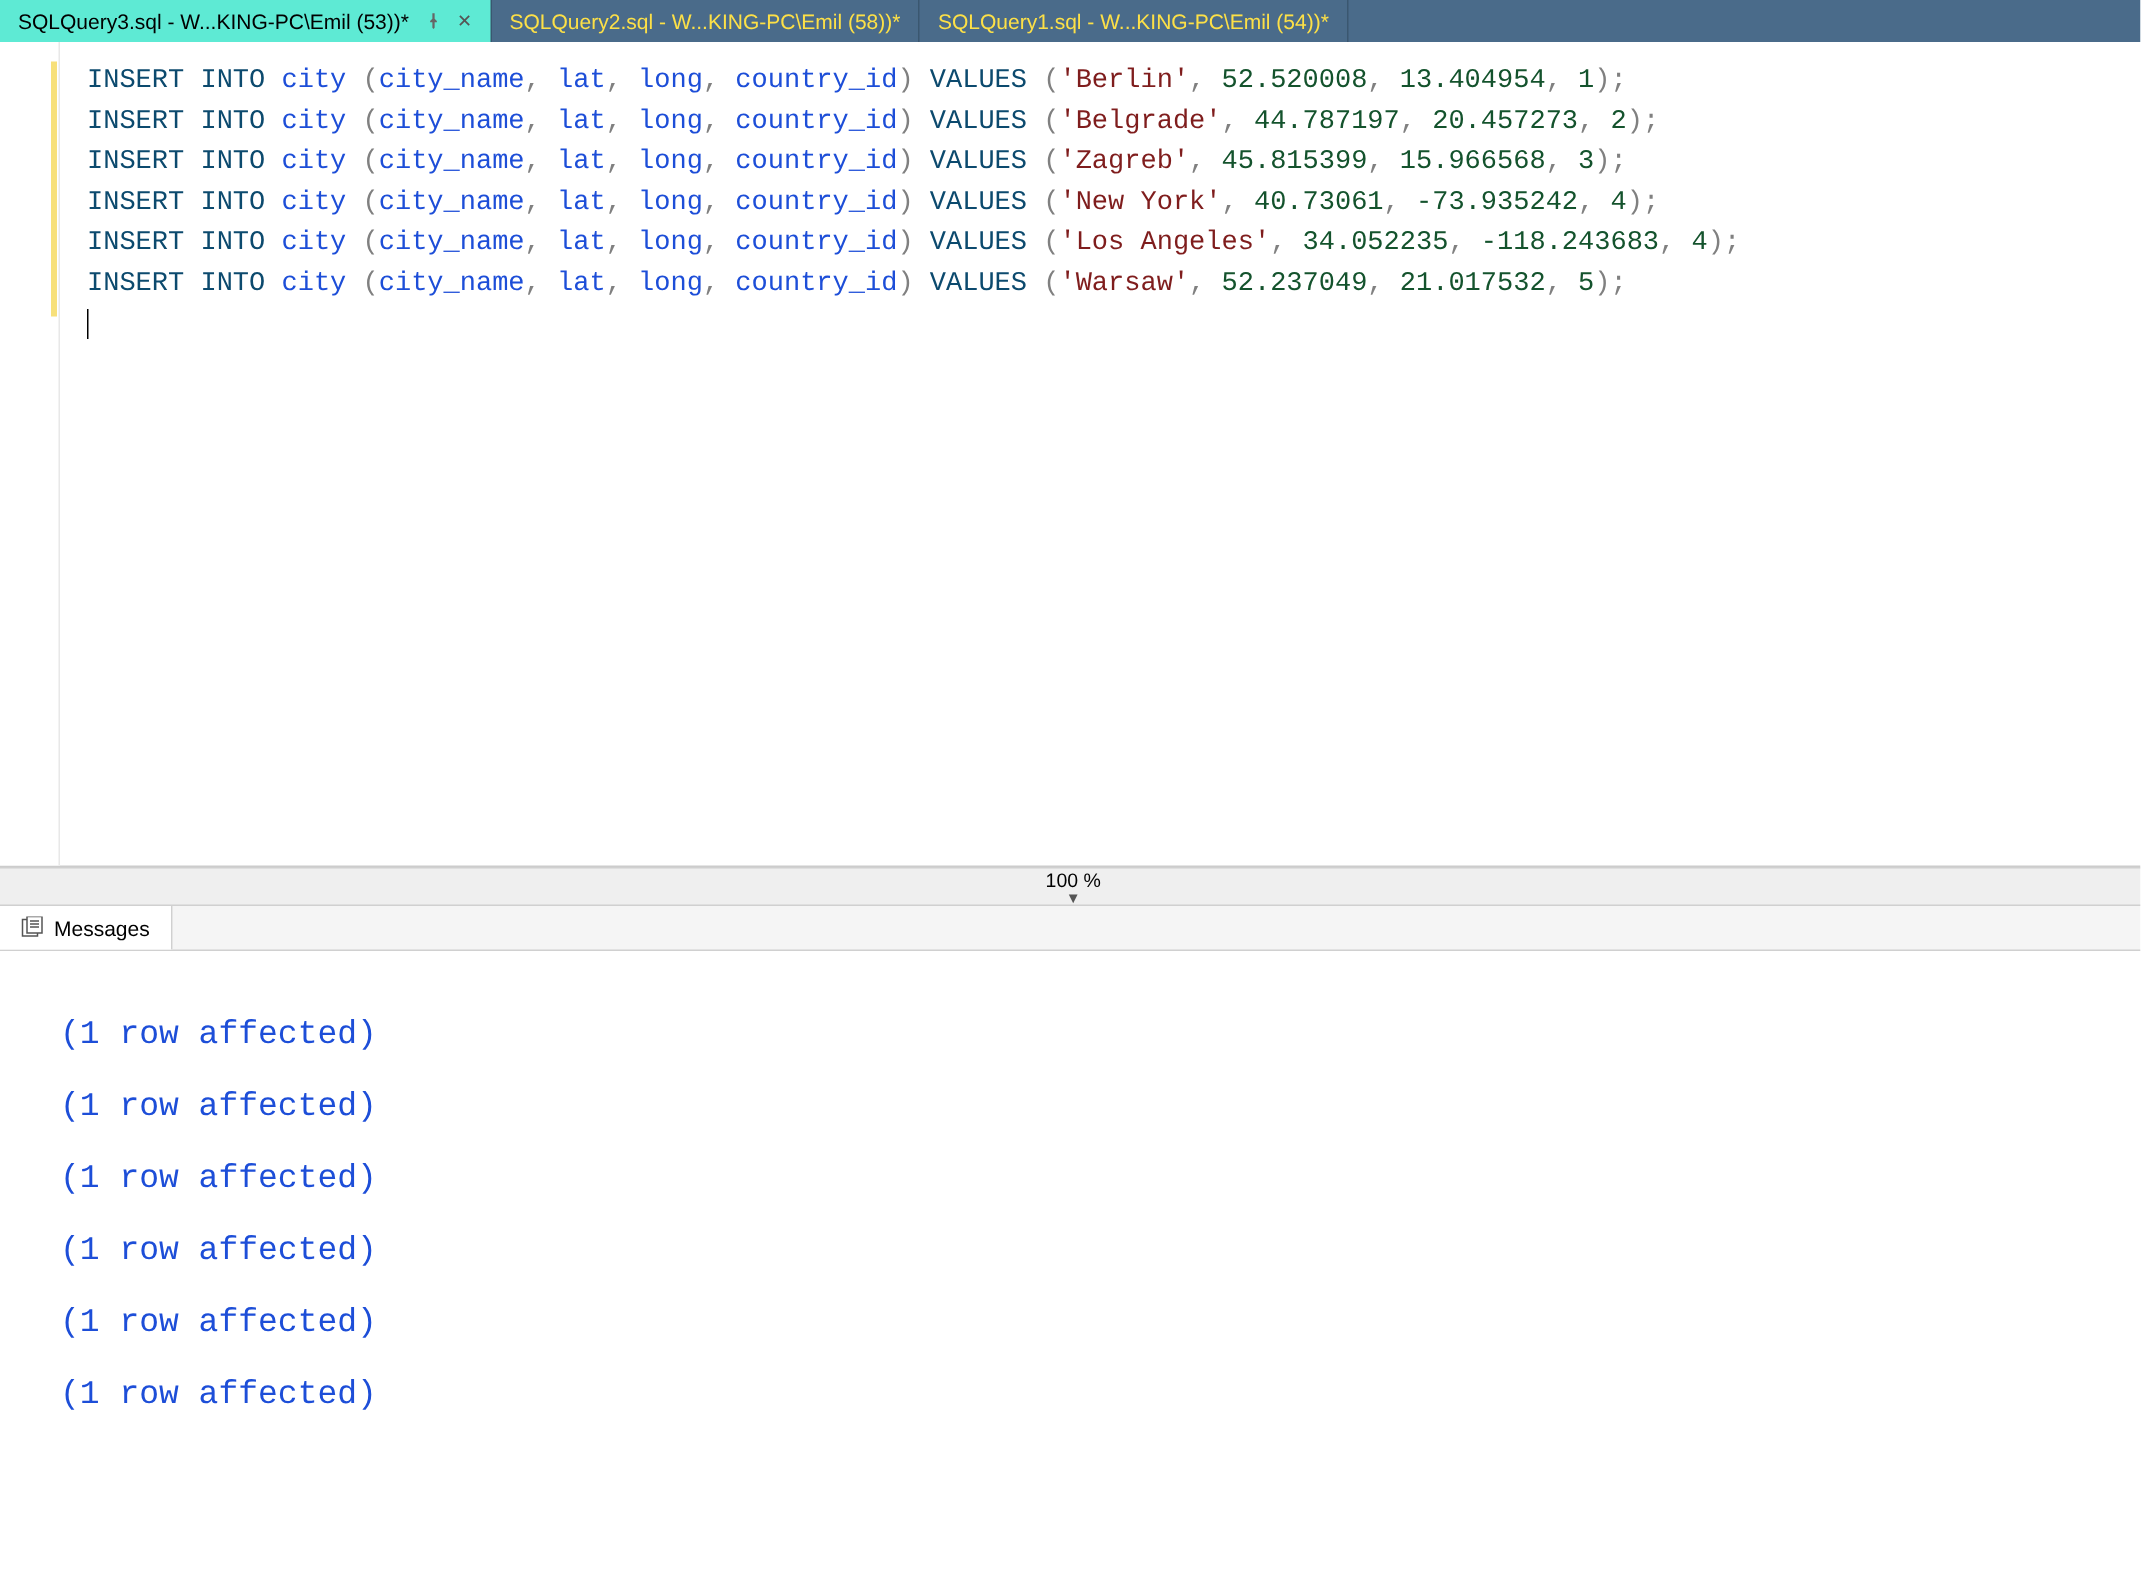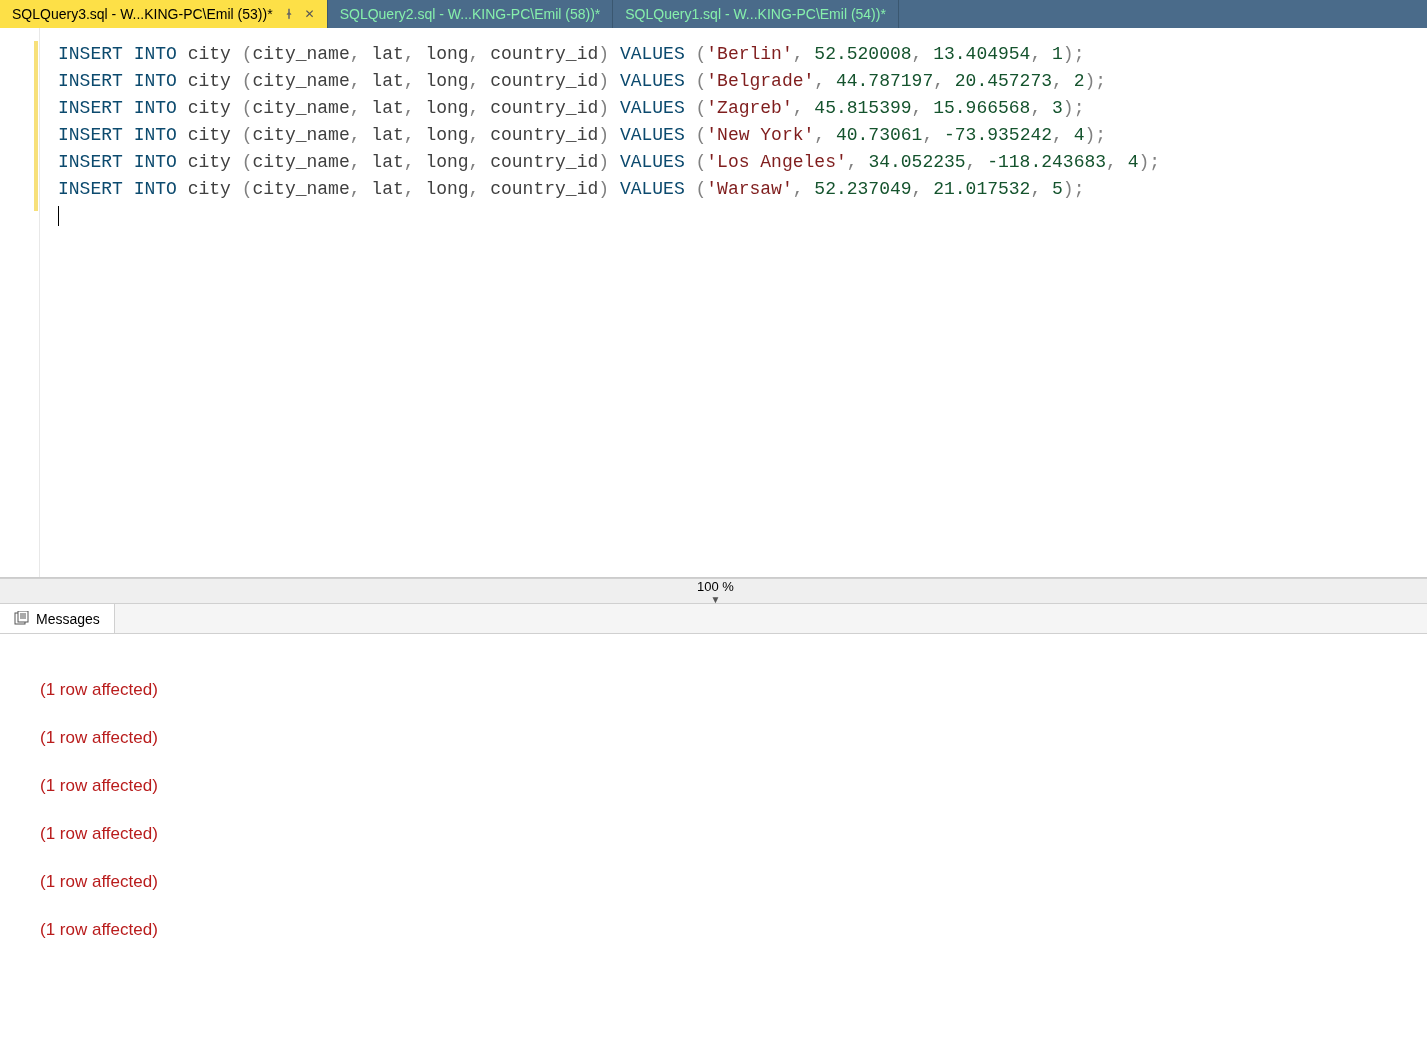--- a/index.html
+++ b/index.html
@@ -16,28 +16,28 @@
     .tab-bar {
       display: flex;
       height: 28px;
       background: #4a6b8a;
       align-items: stretch;
     }
     .tab {
       display: flex;
       align-items: center;
       padding: 0 12px;
-      color: #86efac;
+      color: #fde047;
       font-size: 14px;
       cursor: pointer;
       white-space: nowrap;
       border-right: 1px solid #3a5770;
     }
     .tab.active {
-      background: #fde047;
+      background: #5eead4;
       color: #000;
     }
     .tab .pin-icon, .tab .close-icon {
       margin-left: 10px;
       font-size: 12px;
       color: #666;
       cursor: pointer;
       display: inline-flex;
     }
     .tab.active .pin-icon svg { fill: #666; }
@@ -70,21 +70,21 @@
       line-height: 27px;
       white-space: pre;
       overflow: auto;
       color: #000;
       position: relative;
     }
     .kw { color: #0c4a6e; }
     .str { color: #7f1d1d; }
     .punc { color: #808080; }
     .num { color: #14532d; }
-    .ident { color: #404040; }
+    .ident { color: #1d4ed8; }
     .caret {
       display: inline-block;
       width: 1px;
       height: 20px;
       background: #000;
       vertical-align: text-bottom;
     }
     .zoom-bar {
       display: flex;
       align-items: center;
@@ -128,24 +128,24 @@
       font-size: 14px;
       cursor: pointer;
       text-align: center;
     }
     .results-tab-icon {
       display: inline-flex;
     }
     .messages-area {
       flex: 0 0 auto;
       padding: 32px 0 0 40px;
-      font-family: Liberation Sans, sans-serif;
-      font-size: 17px;
+      font-family: Liberation Mono, monospace;
+      font-size: 22px;
       line-height: 48px;
-      color: #b91c1c;
+      color: #1d4ed8;
       background: #fff;
       height: 420px;
       overflow: auto;
     }
     .msg-line { }
   </style>
 </head>
 <body>
 
 <div class="tab-bar">

